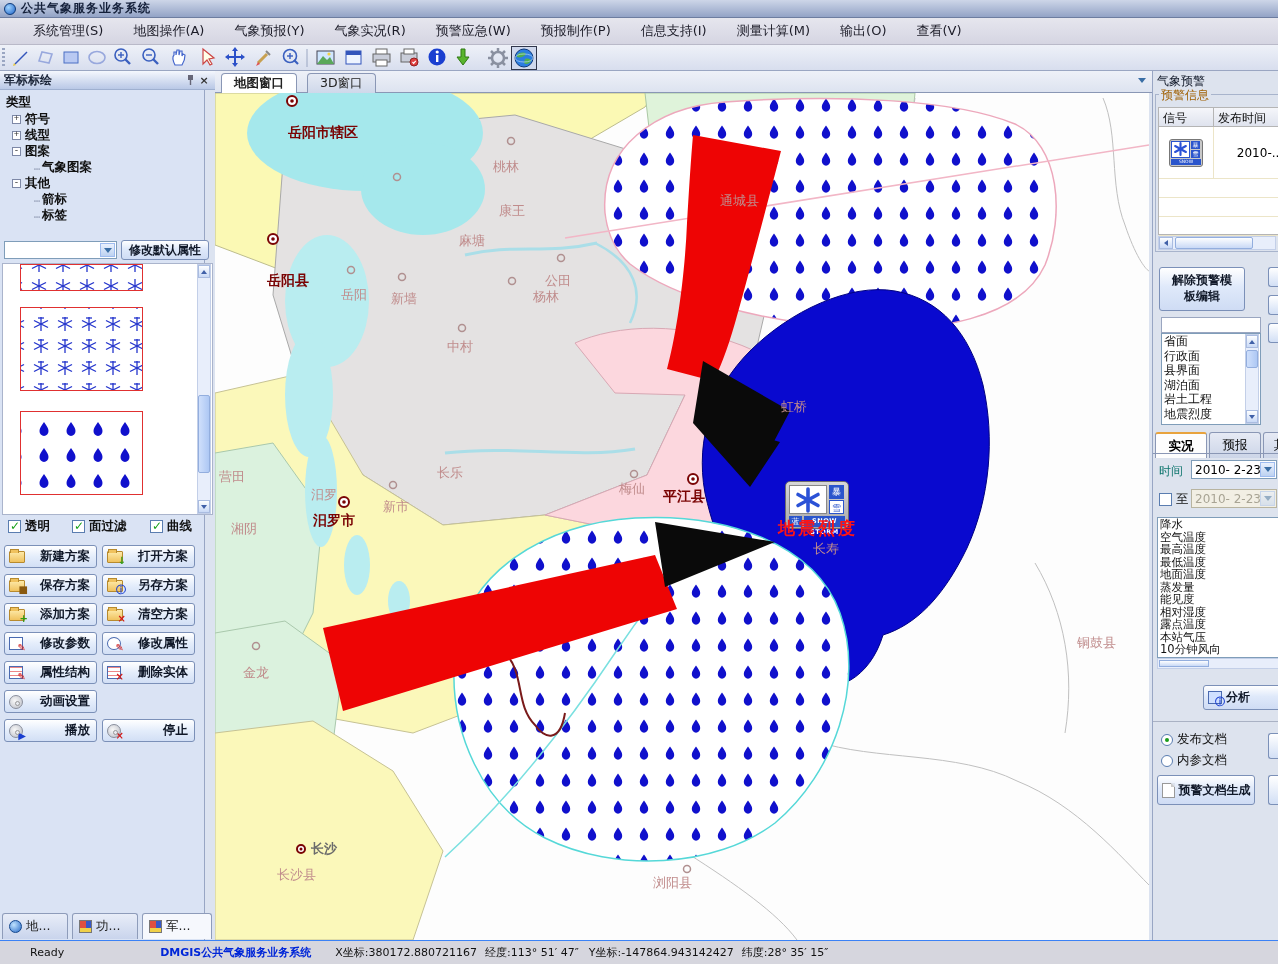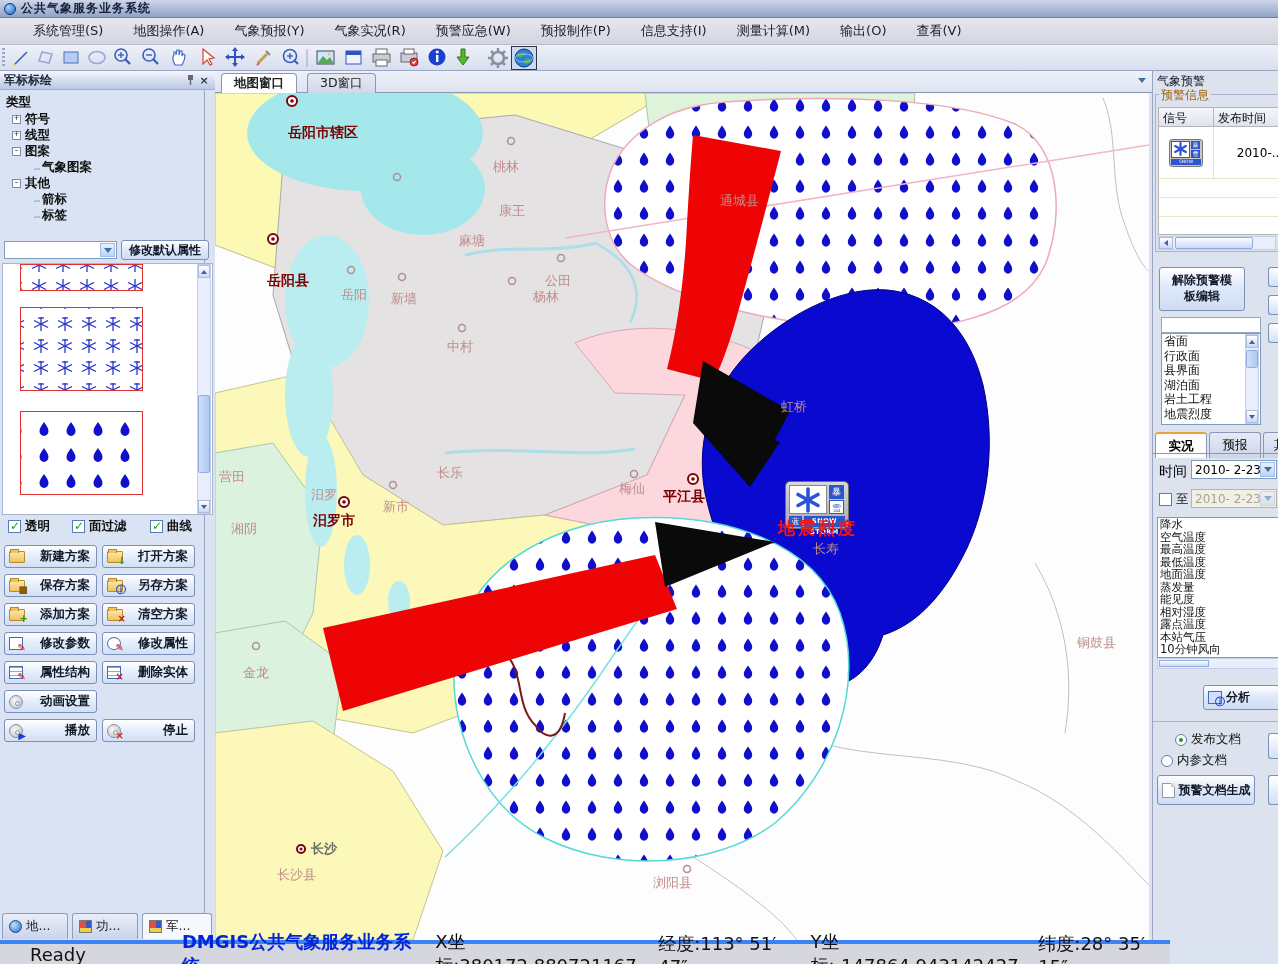--- a/index.html
+++ b/index.html
@@ -111,21 +111,21 @@
   .listbox{background:#fff;border:1px solid #7f9db9;font-size:11.5px;color:#111;overflow:hidden;}
   .listbox div{line-height:12.5px;white-space:nowrap;padding-left:2px;}
   .cutstub{position:absolute;width:10px;border:1px solid #7b90b8;border-right:none;border-radius:3px 0 0 3px;background:linear-gradient(#ffffff,#d2dff5);}
   .radio{display:flex;align-items:center;font-size:12.5px;color:#111;}
   .radio .dot{width:12px;height:12px;border-radius:50%;border:1px solid #5a7db0;background:#fff;margin-right:4px;position:relative;}
   .radio .dot.on::after{content:"";position:absolute;left:3px;top:3px;width:4px;height:4px;border-radius:50%;background:#1a9c1a;}
   .docpage{width:13px;height:15px;background:#fff;border:1px solid #999;position:relative;margin-right:4px;}
   .docpage::after{content:"";position:absolute;right:-1px;top:-1px;border-left:4px solid #ccc;border-top:4px solid #dde3ee;}
 
   
-  #statusbar{left:0;top:940px;width:1170px;height:24px;background:#d6d6de;border-top:4px solid #3b82f6;display:flex;align-items:center;font-size:18px;color:#111;}
+  #statusbar{left:0;top:940px;width:1278px;height:24px;background:#d6d6de;border-top:1px solid #3b82f6;display:flex;align-items:center;font-size:11px;color:#111;}
   #statusbar .app{color:#0026d8;font-weight:bold;}
 </style>
 </head>
 <body>
 
 <div id="app">
 
   <div id="menubar" class="abs">
     <div class="menu-item">系统管理(S)</div>
     <div class="menu-item">地图操作(A)</div>
@@ -688,21 +688,21 @@
         <span>实况</span>
       </div>
     <div class="rtab" style="left:56px;width:52px;">
         <span>预报</span>
       </div>
     <div class="rtab" style="left:110px;width:34px;">
         <span>其</span>
       </div>
     <div style="position:absolute;left:0;top:382px;width:126px;border-top:1px solid #8a97b5;"></div>
 
-    <div style="position:absolute;left:6px;top:392px;font-size:14px;color:#000000;">时间</div>
+    <div style="position:absolute;left:6px;top:392px;font-size:12px;color:#0f766e;">时间</div>
     <div class="combo" style="position:absolute;left:38px;top:389px;width:86px;height:19px;font-size:12px;">
       <span style="position:absolute;left:3px;top:2px;">2010- 2-23</span>
       <div class="arrowbtn">
           <div class="tri-down"></div>
         </div>
     </div>
     <div class="chk" style="position:absolute;left:6px;top:420px;font-weight:normal;">
       <span class="box"></span>
       <span>至</span>
     </div>
@@ -732,21 +732,21 @@
 
     <div class="xpbtn" style="position:absolute;left:50px;top:614px;width:80px;height:25px;font-weight:600;justify-content:flex-start;padding-left:4px;">
       <span class="docic" style="margin-right:4px;background:#cfe0ff;">
           <span class="ov" style="color:#1a3fd0;">ⓘ</span>
         </span>
       <span>分析</span>
     </div>
 
     <div style="position:absolute;left:0;top:650px;width:126px;border-top:1px solid #aab2c4;"></div>
 
-    <div class="radio" style="position:absolute;left:22px;top:660px;">
+    <div class="radio" style="position:absolute;left:8px;top:660px;">
       <span class="dot on"></span>
       <span>发布文档</span>
     </div>
     <div class="radio" style="position:absolute;left:8px;top:681px;">
       <span class="dot"></span>
       <span>内参文档</span>
     </div>
     <div class="cutstub" style="right:0;top:662px;height:26px;"></div>
 
     <div class="xpbtn" style="position:absolute;left:4px;top:704px;width:98px;height:30px;font-weight:600;">

